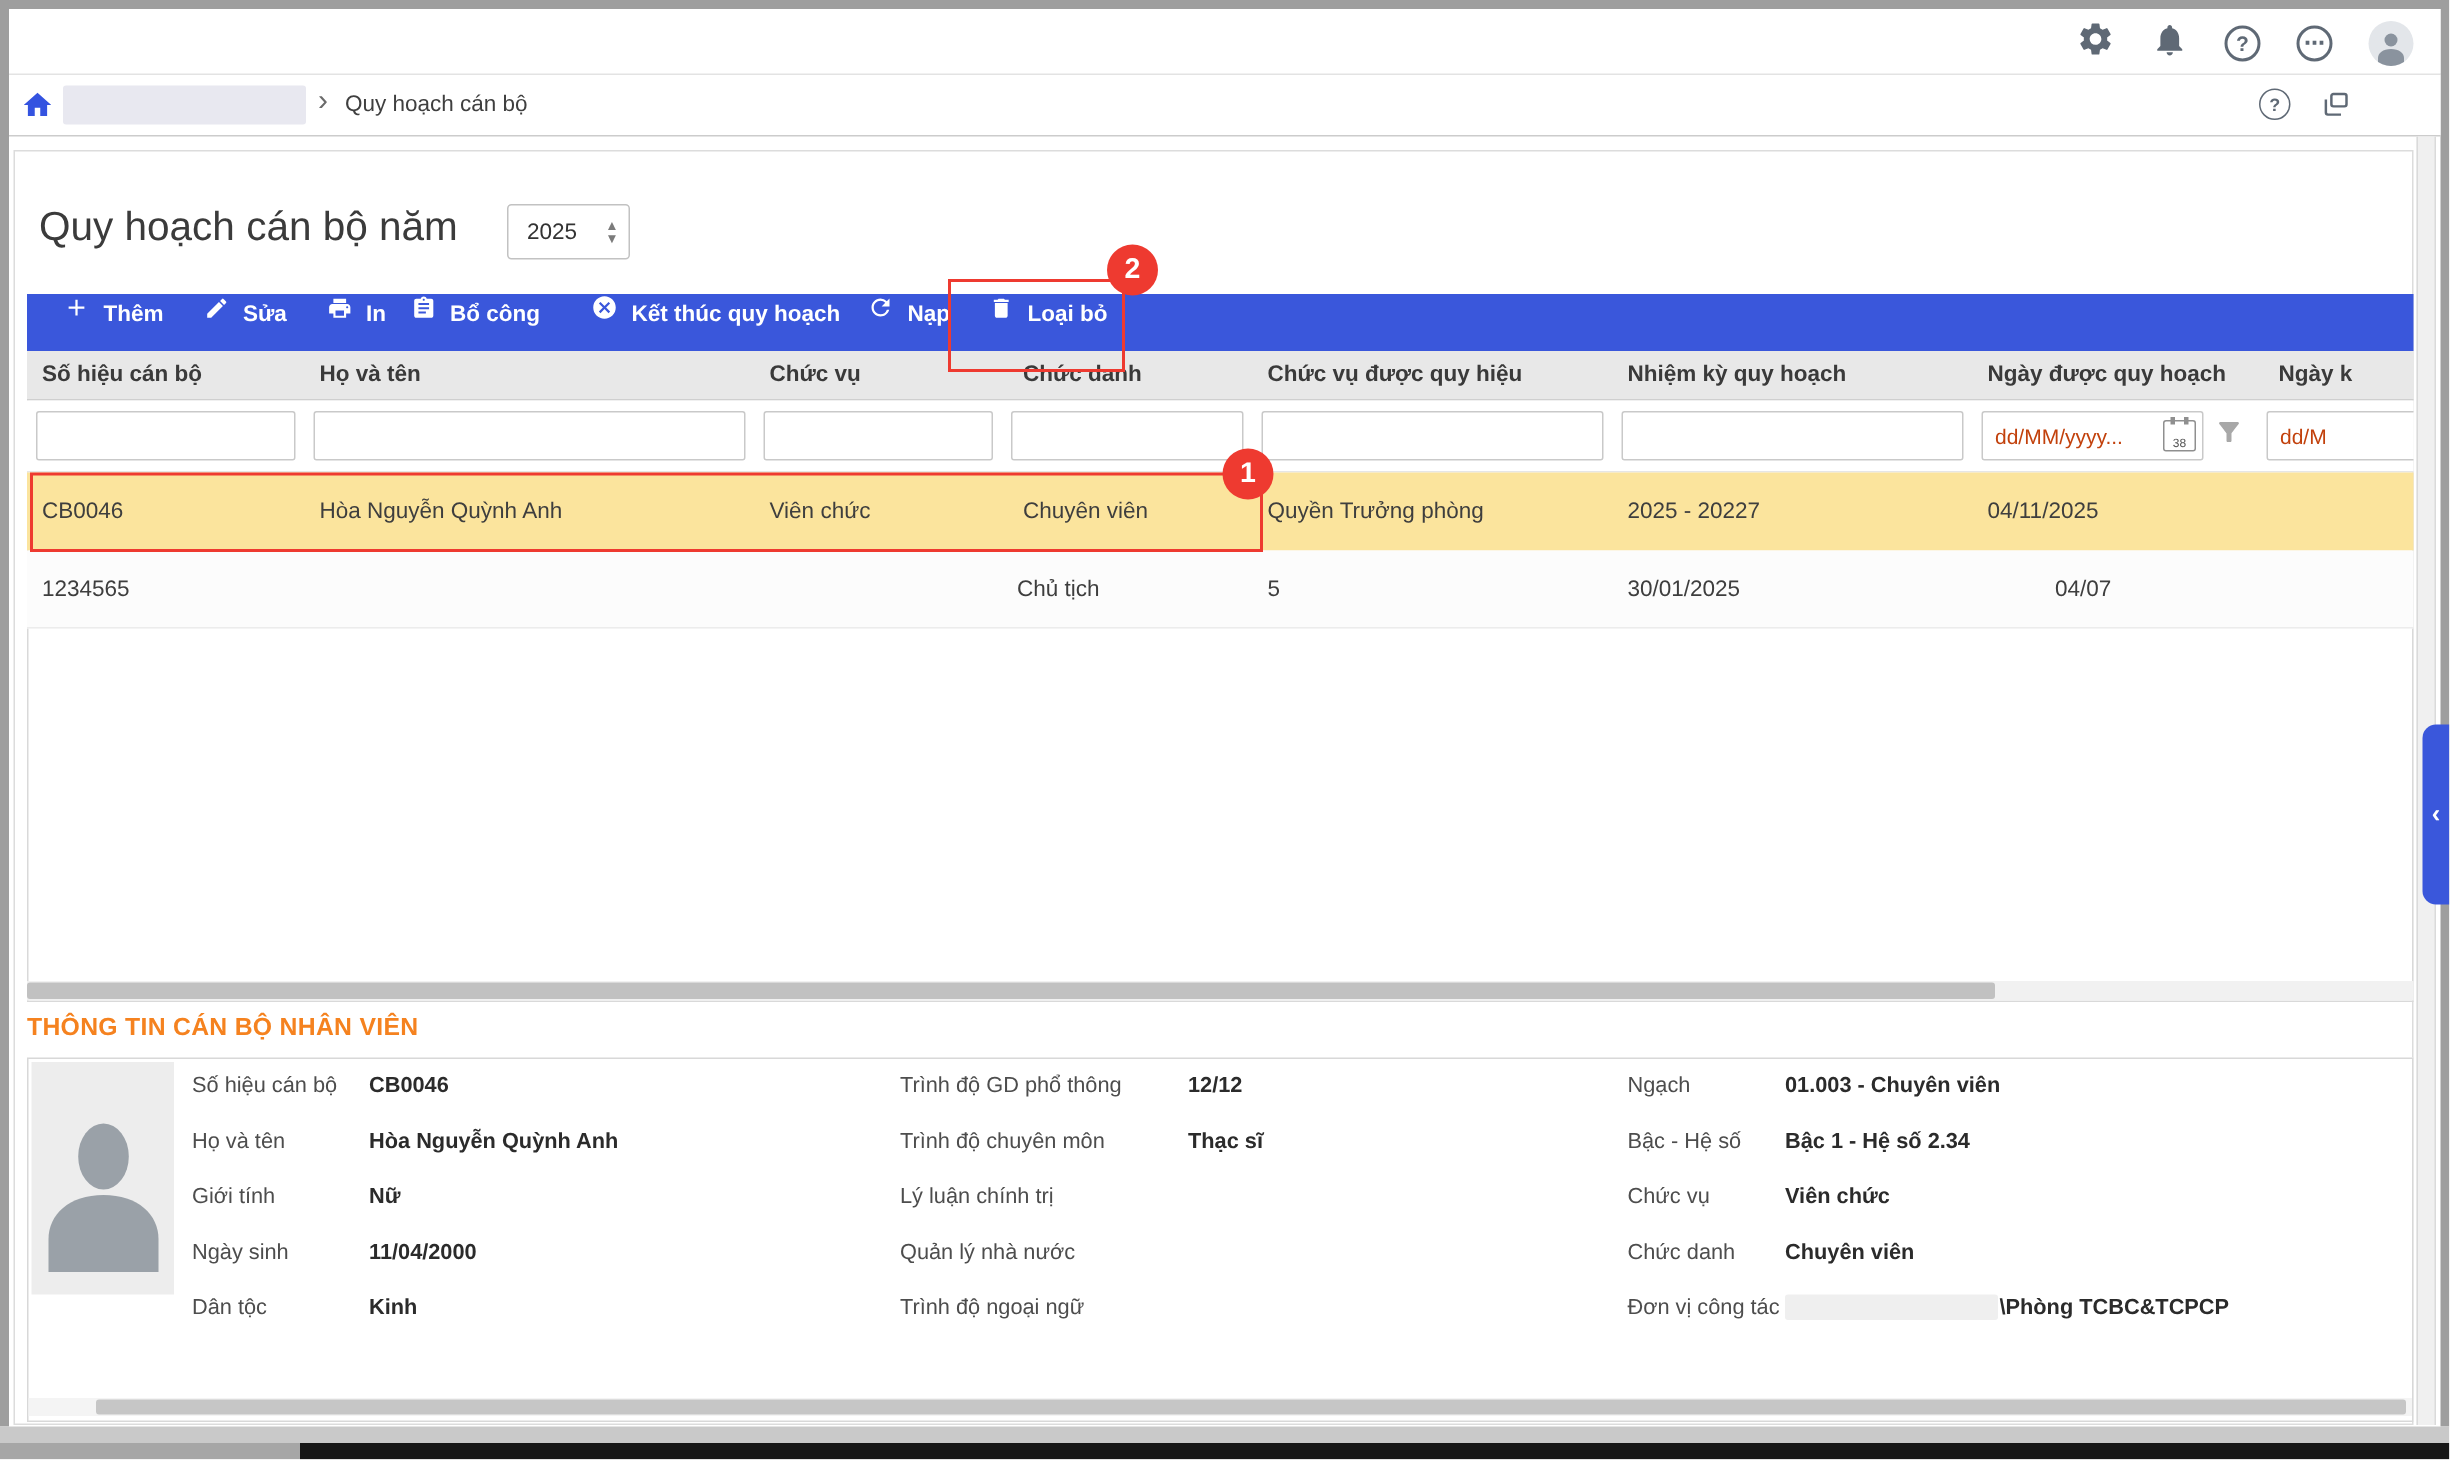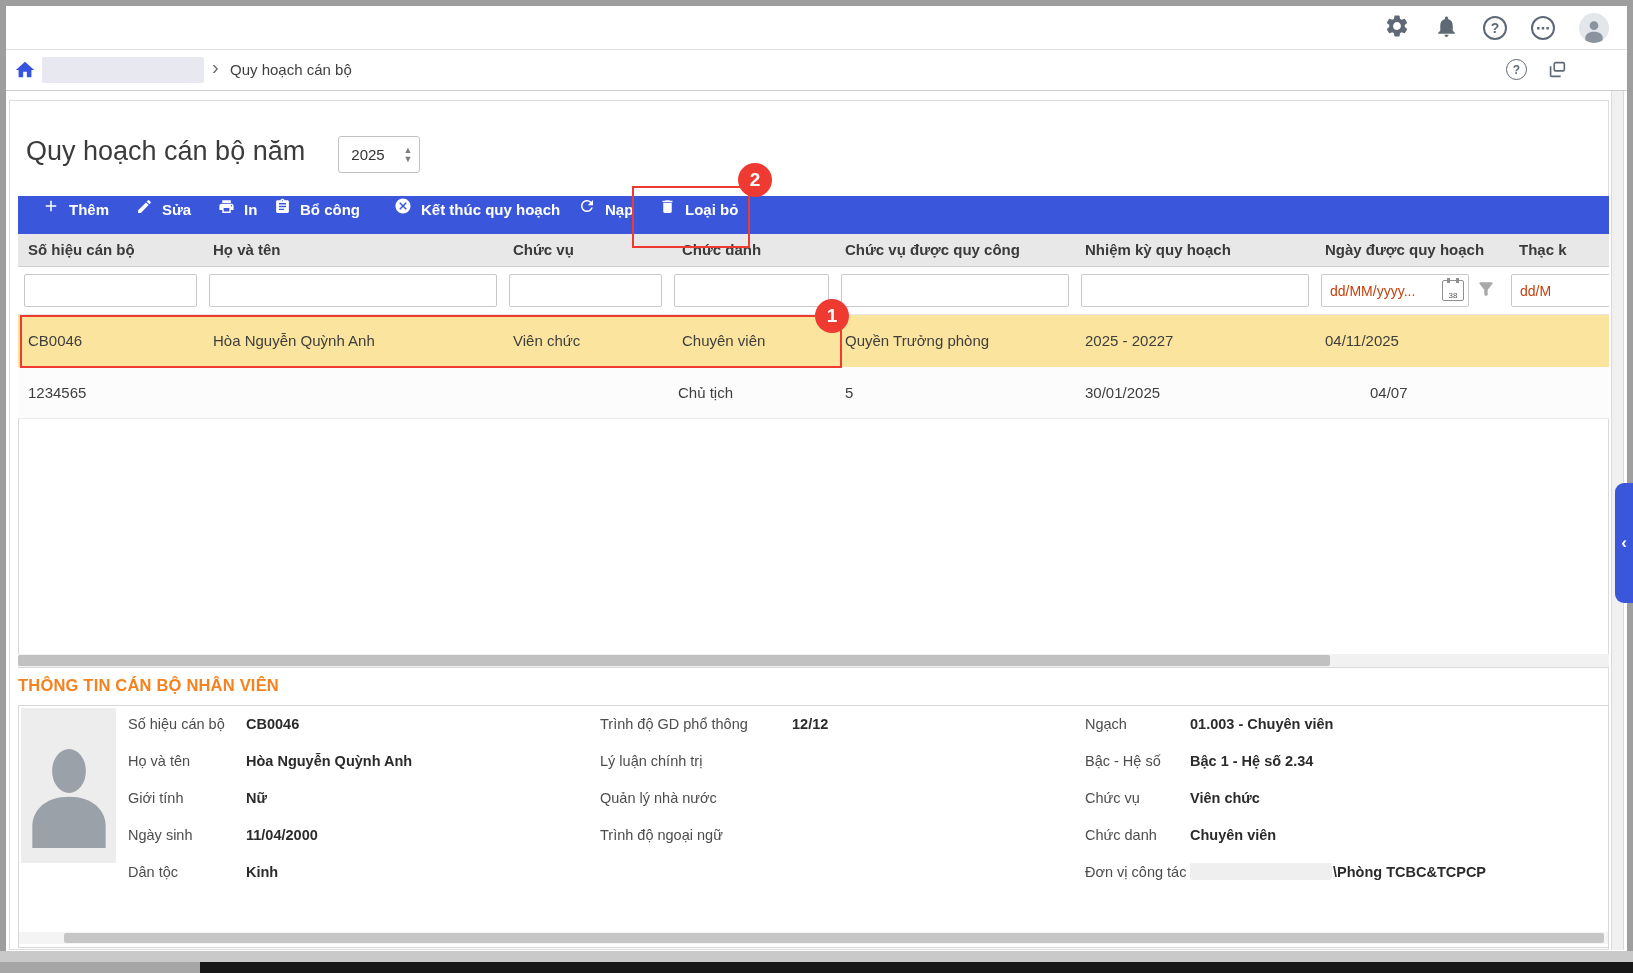--- a/index.html
+++ b/index.html
@@ -172,24 +172,24 @@
           </svg></span>
       <span>Loại bỏ</span>
     </div>
   </div>
 
   <div class="abs row-cells thead" style="left:18px;top:234px;width:1591px;height:33px">
     <div class="cell">Số hiệu cán bộ</div>
     <div class="cell">Họ và tên</div>
     <div class="cell">Chức vụ</div>
     <div class="cell" style="padding-left:14px">Chức danh</div>
-    <div class="cell">Chức vụ được quy công</div>
+    <div class="cell">Chức vụ được quy hiệu</div>
     <div class="cell">Nhiệm kỳ quy hoạch</div>
     <div class="cell">Ngày được quy hoạch</div>
-    <div class="cell" style="padding-left:14px">Thạc k</div>
+    <div class="cell" style="padding-left:14px">Ngày k</div>
   </div>
 
   <div class="abs row-cells frow" style="left:18px;top:267px;width:1591px;height:48px;background:#fff;border-bottom:1px solid #e6e6e6">
     <div class="cell">
         <input class="f-input" style="">
       </div>
     <div class="cell">
         <input class="f-input" style="">
       </div>
     <div class="cell">
@@ -281,20 +281,24 @@
         <span class="f-value">Kinh</span>
       </div>
   </div>
 
   <div class="abs" style="left:600px;top:705px;width:470px">
     <div class="f-row">
         <span class="f-label" style="width:192px">Trình độ GD phổ thông</span>
         <span class="f-value">12/12</span>
       </div>
     <div class="f-row">
+        <span class="f-label" style="width:192px">Trình độ chuyên môn</span>
+        <span class="f-value">Thạc sĩ</span>
+      </div>
+    <div class="f-row">
         <span class="f-label" style="width:192px">Lý luận chính trị</span>
         <span class="f-value"></span>
       </div>
     <div class="f-row">
         <span class="f-label" style="width:192px">Quản lý nhà nước</span>
         <span class="f-value"></span>
       </div>
     <div class="f-row">
         <span class="f-label" style="width:192px">Trình độ ngoại ngữ</span>
         <span class="f-value"></span>

